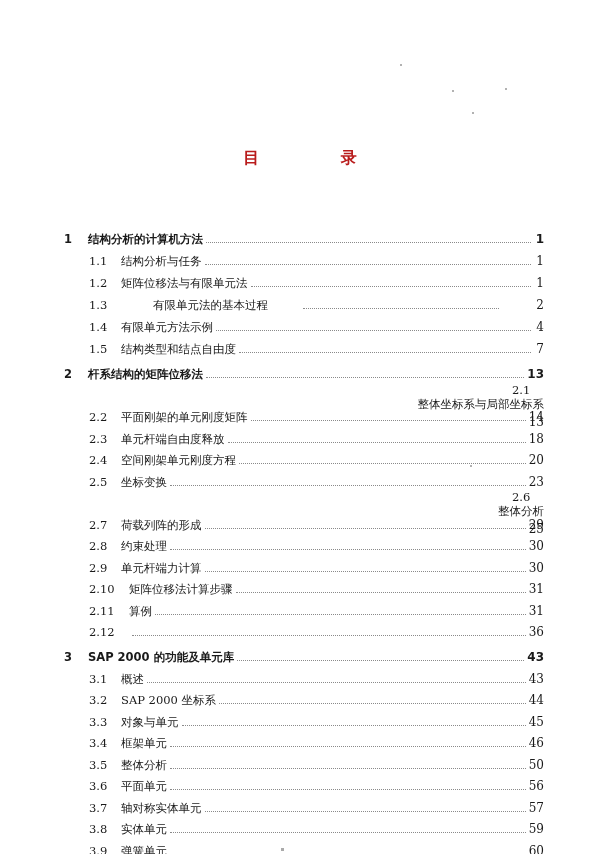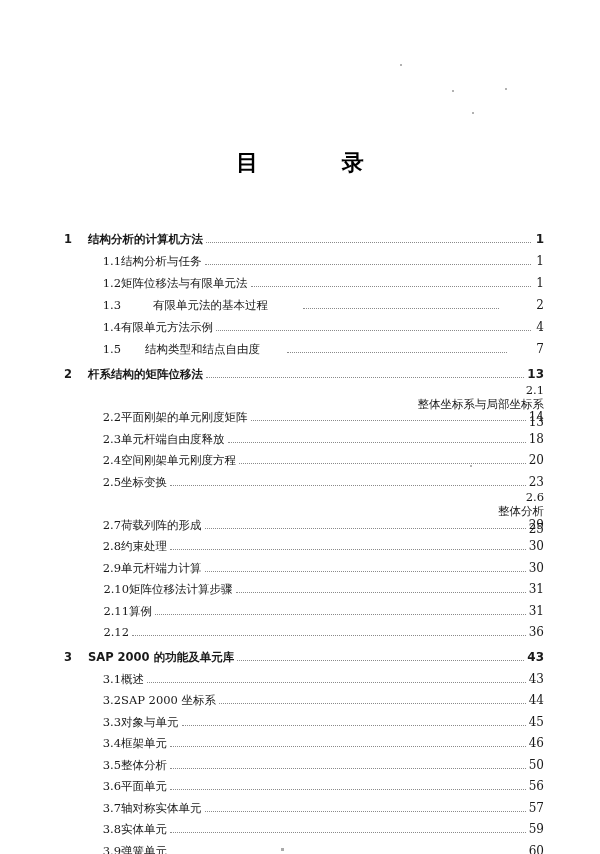--- a/index.html
+++ b/index.html
@@ -3,37 +3,37 @@
 <meta charset="utf-8">
 <style>
   html, body { margin: 0; padding: 0; }
   body {
     width: 600px; height: 854px; background: #ffffff; position: relative; overflow: hidden;
     font-family: "DejaVu Serif", "Liberation Serif", serif; color: #1a1a1a;
   }
   .title {
     position: absolute; top: 148px; left: 0; width: 600px; text-align: center;
     font-family: "DejaVu Sans", "Liberation Sans", sans-serif; font-weight: bold;
-    font-size: 22px; letter-spacing: 38px; padding-left: 38px; box-sizing: border-box; color: #000000;
+    font-size: 16px; letter-spacing: 38px; padding-left: 38px; box-sizing: border-box; color: #b91c1c;
   }
   .toc { position: absolute; top: 226px; left: 0; width: 600px; }
   .row {
     position: absolute; height: 20px; display: flex; align-items: flex-end;
     font-size: 11.5px; line-height: 14px;
   }
   .row .num { flex: none; }
   .row .label { flex: none; white-space: nowrap; }
   .row .leader {
     flex: 1 1 auto; margin: 0 3px 3px 3px; height: 1px;
     border-bottom: 1.5px dotted #8a8a8a;
   }
   .row .page { flex: none; text-align: right; min-width: 10px; font-size: 12px; }
   .chapter { font-family: "DejaVu Sans", "Liberation Sans", sans-serif; font-weight: bold; font-size: 11.5px; }
   .chapter .num { width: 24px; }
-  .section .num { width: 32px; text-align: right; }
+  .section .num { width: 32px; }
   .section .num.wide { width: 40px; }
   .speck { position: absolute; width: 2px; height: 2px; background: #999; border-radius: 1px; }
   .footer-mark { position: absolute; left: 281px; top: 848px; width: 3px; height: 3px; background: #aaa; }
 </style>
 </head>
 <body>
 
 <div class="title">目 录</div>
 
 <div class="toc" id="toc">
@@ -60,21 +60,21 @@
       <span class="label">有限单元法的基本过程</span>
       <span class="leader"></span>
       <span class="page">2</span>
     </div>
     <div class="row section" style="top: 88px; left: 89px; width: 455px;">
       <span class="num">1.4</span>
       <span class="label">有限单元方法示例</span>
       <span class="leader"></span>
       <span class="page">4</span>
     </div>
-    <div class="row section" style="top: 110px; left: 89px; width: 455px; gap: 24px;">
+    <div class="row section" style="top: 110px; left: 89px; width: 455px;">
       <span class="num">1.5</span>
       <span class="label">结构类型和结点自由度</span>
       <span class="leader"></span>
       <span class="page">7</span>
     </div>
     <div class="row chapter" style="top: 135px; left: 64px; width: 480px;">
       <span class="num">2</span>
       <span class="label">杆系结构的矩阵位移法</span>
       <span class="leader"></span>
       <span class="page">13</span>

